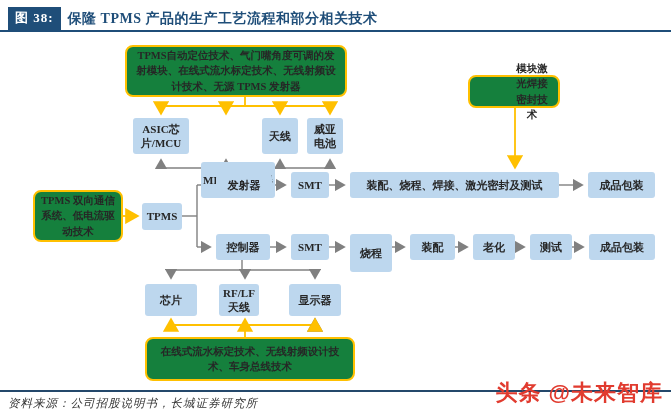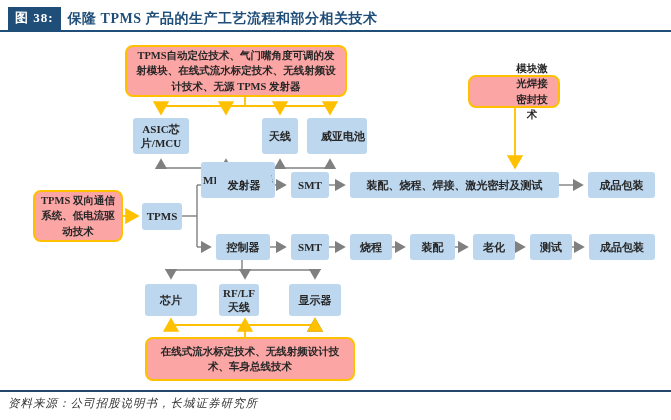--- a/index.html
+++ b/index.html
@@ -15,21 +15,21 @@
   }
   .title-text { color:#1F4E79; font-weight:bold; font-size:14px; margin-left:7px; letter-spacing:0.5px; }
   .title-rule { position:absolute; left:0; top:30px; width:671px; height:2px; background:#1F4E79; }
 
   .bluebox {
     position:absolute; background:#BDD7EE; color:#262626; font-weight:bold;
     font-size:11px; line-height:1.3; display:flex; align-items:center; justify-content:center;
     text-align:center; border-radius:3px; padding:2px;
   }
   .yellowbox {
-    position:absolute; background:#fca5a5; border:2px solid #FFC000; border-radius:8px;
+    position:absolute; background:#15803d; border:2px solid #FFC000; border-radius:8px;
     color:#262626; font-weight:bold; font-size:10.5px; line-height:1.45;
     display:flex; align-items:center; justify-content:center; text-align:center; padding:3px 6px;
   }
   svg.wires { position:absolute; left:0; top:0; pointer-events:none; }
 
   .footer-rule { position:absolute; left:0; top:390px; width:671px; height:2px; background:#24486B; }
   .source-line {
     position:absolute; left:8px; top:396px; font-style:italic; font-size:11.5px;
     color:#333333; letter-spacing:1px;
   }
@@ -123,37 +123,38 @@
   </svg>
 
   <div class="yellowbox" style="left:125px; top:45px; width:222px; height:52px;">TPMS自动定位技术、气门嘴角度可调的发射模块、在线式流水标定技术、无线射频设计技术、无源 TPMS 发射器</div>
   <div class="yellowbox" style="left:468px; top:75px; width:92px; height:33px;padding-left:42px;">模块激光焊接密封技术</div>
   <div class="yellowbox" style="left:33px; top:190px; width:90px; height:52px;">TPMS 双向通信系统、低电流驱动技术</div>
   <div class="yellowbox" style="left:145px; top:337px; width:210px; height:44px;">在线式流水标定技术、无线射频设计技术、车身总线技术</div>
 
   <div class="bluebox" style="left:133px; top:118px; width:56px; height:36px;">ASIC芯片/MCU</div>
   <div class="bluebox" style="left:201px; top:118px; width:74px; height:36px;margin-top:44px;">MEMS 传感器</div>
   <div class="bluebox" style="left:262px; top:118px; width:36px; height:36px;">天线</div>
-  <div class="bluebox" style="left:307px; top:118px; width:60px; height:36px;padding-left:14px;">威亚电池</div>
+  <div class="bluebox" style="left:307px; top:118px; width:36px; height:36px;">威亚电池</div>
 
   <div class="bluebox" style="left:142px; top:203px; width:40px; height:27px;">TPMS</div>
 
   <div class="bluebox" style="left:216px; top:172px; width:56px; height:26px;border-radius:6px;">发射器</div>
   <div class="bluebox" style="left:291px; top:172px; width:38px; height:26px;">SMT</div>
   <div class="bluebox" style="left:350px; top:172px; width:209px; height:26px;">装配、烧程、焊接、激光密封及测试</div>
   <div class="bluebox" style="left:588px; top:172px; width:67px; height:26px;">成品包装</div>
 
   <div class="bluebox" style="left:216px; top:234px; width:54px; height:26px;">控制器</div>
   <div class="bluebox" style="left:291px; top:234px; width:38px; height:26px;">SMT</div>
-  <div class="bluebox" style="left:350px; top:234px; width:42px; height:26px;">烧程</div>
+  <div class="bluebox" style="left:350px; top:234px; width:42px; height:38px;">烧程</div>
   <div class="bluebox" style="left:410px; top:234px; width:45px; height:26px;">装配</div>
   <div class="bluebox" style="left:473px; top:234px; width:42px; height:26px;">老化</div>
   <div class="bluebox" style="left:530px; top:234px; width:42px; height:26px;">测试</div>
   <div class="bluebox" style="left:589px; top:234px; width:66px; height:26px;">成品包装</div>
 
   <div class="bluebox" style="left:145px; top:284px; width:52px; height:32px;">芯片</div>
   <div class="bluebox" style="left:219px; top:284px; width:40px; height:32px;">RF/LF天线</div>
   <div class="bluebox" style="left:289px; top:284px; width:52px; height:32px;">显示器</div>
 
   <div class="footer-rule"></div>
   <div class="source-line">资料来源：公司招股说明书，长城证券研究所</div>
+  <div class="watermark">头条 @未来智库</div>
 
 </div>
 
 </body></html>

